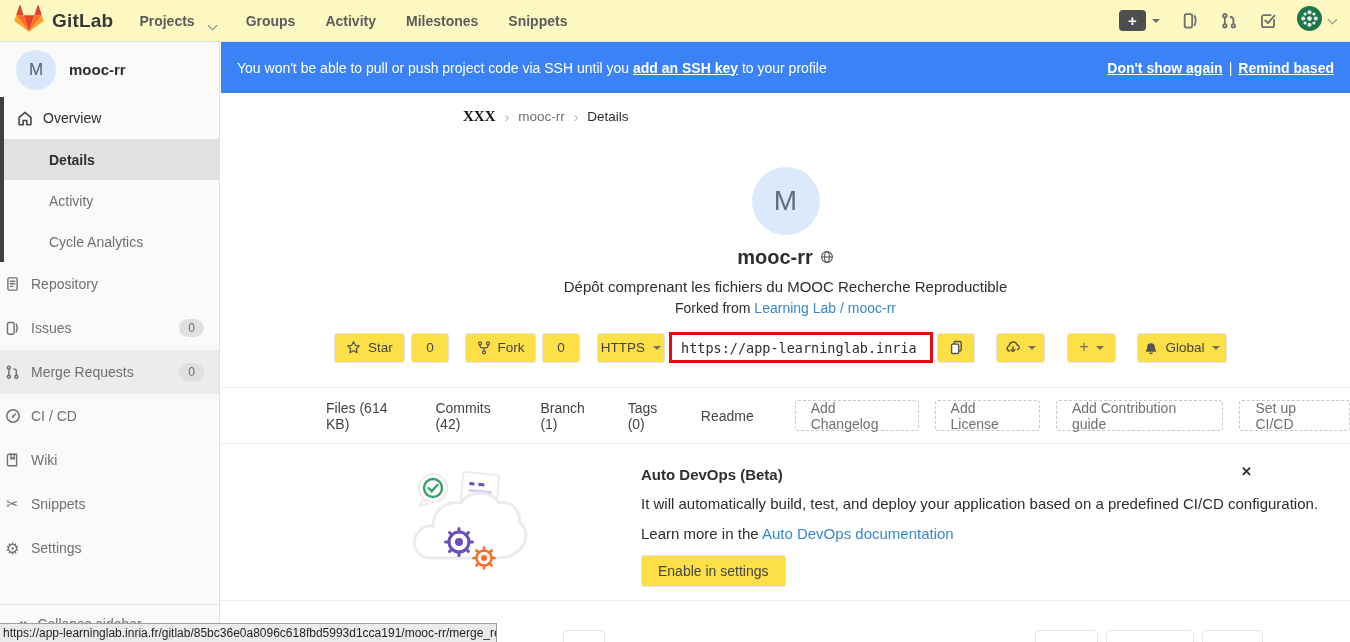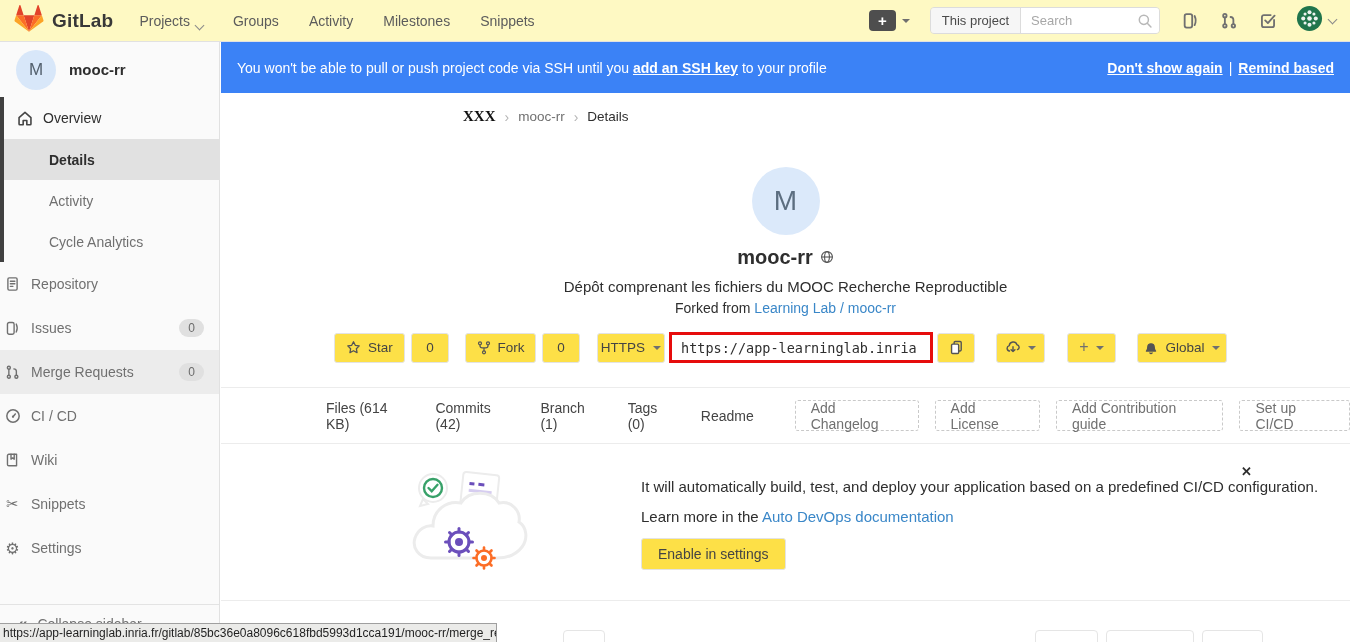--- a/index.html
+++ b/index.html
@@ -6,21 +6,21 @@
   html,body { width:1350px; height:642px; overflow:hidden; background:#fff;
               font-family:"Liberation Sans", sans-serif; }
   .page { position:relative; width:1350px; height:642px; overflow:hidden; background:#fff; }
 
   
   .topbar { position:absolute; left:0; top:0; width:1350px; height:42px; background:#fef9c3;
             border-bottom:1px solid #e1e1e1; display:flex; align-items:center; z-index:6; }
   .brand { display:flex; align-items:center; margin-left:14px; cursor:pointer; }
   .brand-text { font-size:19px; font-weight:700; color:#383838; margin-left:8px; letter-spacing:.2px; }
   .top-nav { display:flex; align-items:center; margin-left:26px; gap:30px; }
-  .top-nav-item { font-size:14px; color:#5c5c5c; display:flex; align-items:flex-end; gap:6px; cursor:pointer; }
+  .top-nav-item { font-size:14px; color:#5c5c5c; display:flex; align-items:flex-end; gap:14px; cursor:pointer;font-weight:bold; }
   .chev { width:7px; height:7px; border-right:1.5px solid #8a8a8a; border-bottom:1.5px solid #8a8a8a;
           transform:rotate(45deg); margin-top:-3px; }
   .top-right { margin-left:auto; display:flex; align-items:center; padding-right:14px; }
   .plus-box { width:27px; height:21px; background:#4e4e4e; border-radius:4px; color:#fff;
               display:flex; align-items:center; justify-content:center; font-size:15px; font-weight:700; cursor:pointer; }
   .caret { width:0; height:0; border-left:4px solid transparent; border-right:4px solid transparent;
            border-top:4px solid #6f6f6f; display:inline-block; }
   .search-group { display:flex; margin-left:20px; height:27px; border:1px solid #dcdcdc; border-radius:4px; overflow:hidden; }
   .search-scope { background:#f6f6f6; border-right:1px solid #dcdcdc; font-size:13px; color:#4a4a4a;
                   display:flex; align-items:center; padding:0 11px; }
@@ -150,32 +150,20 @@
       <span class="top-nav-item">Groups</span>
       <span class="top-nav-item">Activity</span>
       <span class="top-nav-item">Milestones</span>
       <span class="top-nav-item">Snippets</span>
     </div>
 
     <div class="top-right">
       <span class="plus-box">+</span>
       <span class="caret" style="margin-left:6px;"></span>
 
-      <div class="search-group">
-        <span class="search-scope">This project</span>
-        <span class="search-wrap">
-          <input type="text" placeholder="Search" style="">
-          <span class="search-mag">
-            <svg class="icon" width="16" height="16" viewBox="0 0 14 14" style="stroke:#b8b8b8;">
-              <circle cx="6" cy="6" r="4"></circle>
-                <path d="M9 9l3.2 3.2"></path>
-            </svg>
-          </span>
-        </span>
-      </div>
 
       <span class="hicon">
         <svg class="icon" width="18" height="17" viewBox="0 0 14 14" style="stroke-width:1.5;">
           <rect x="2.6" y="1.8" width="6.2" height="11" rx="1.6"></rect>
           <path d="M10.8 3.3c1.25 2.6 1.25 4.9 0 7.5"></path>
         </svg>
       </span>
       <span class="hicon">
         <svg class="icon" width="18" height="17" viewBox="0 0 14 14" style="stroke-width:1.5;">
           <circle cx="3.6" cy="3" r="1.4"></circle>
@@ -454,20 +442,21 @@
               <line x1="83" y1="100" x2="85.5" y2="100"></line>
             <line x1="67.5" y1="92.5" x2="69.5" y2="94.5"></line>
               <line x1="80.5" y1="105.5" x2="82.5" y2="107.5"></line>
             <line x1="82.5" y1="92.5" x2="80.5" y2="94.5"></line>
               <line x1="69.5" y1="105.5" x2="67.5" y2="107.5"></line>
           </g>
           <circle cx="75" cy="100" r="3" fill="#fc6d26"></circle>
         </svg>
       </div>
       <div class="adv-text">
+        <div class="adv-title">Auto DevOps (Beta)</div>
         <div class="adv-body">It will automatically build, test, and deploy your application based on a predefined CI/CD configuration.</div>
         <div class="adv-learn">
           <span>Learn more in the</span>
           <a class="blue">Auto DevOps documentation</a>
         </div>
         <button class="btn adv-enable">Enable in settings</button>
       </div>
       <span class="adv-close">✕</span>
     </div>
 

